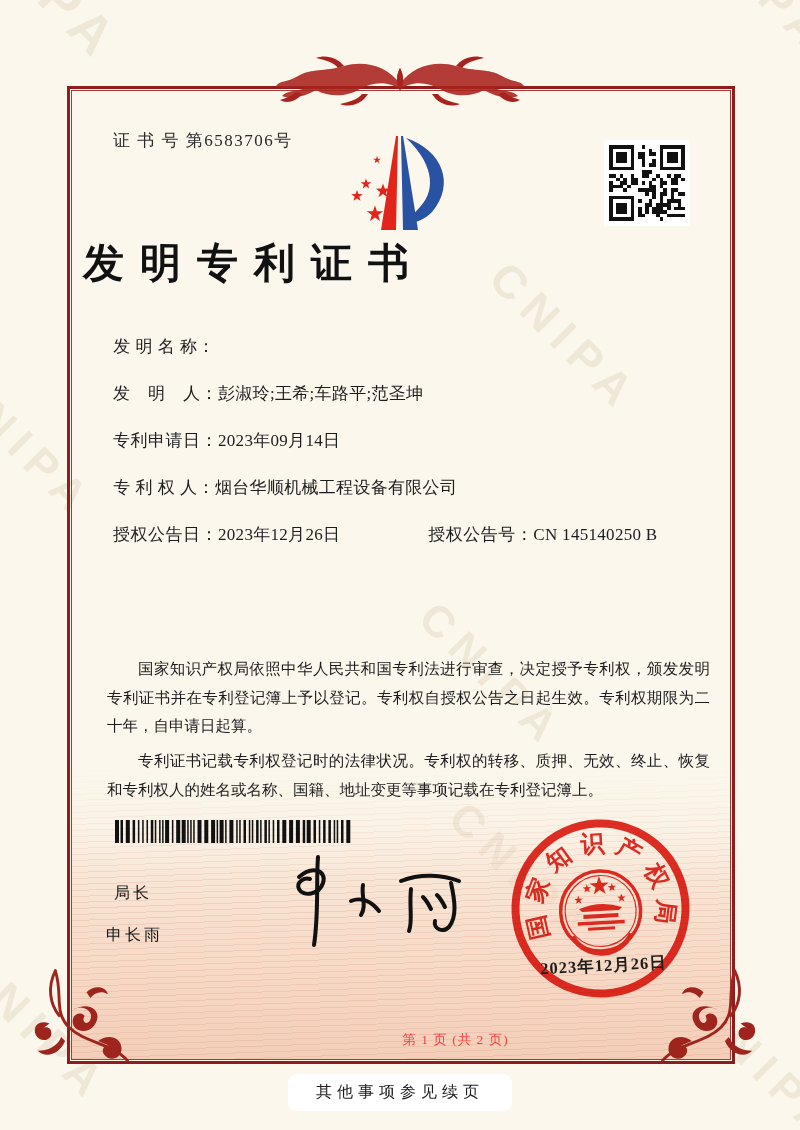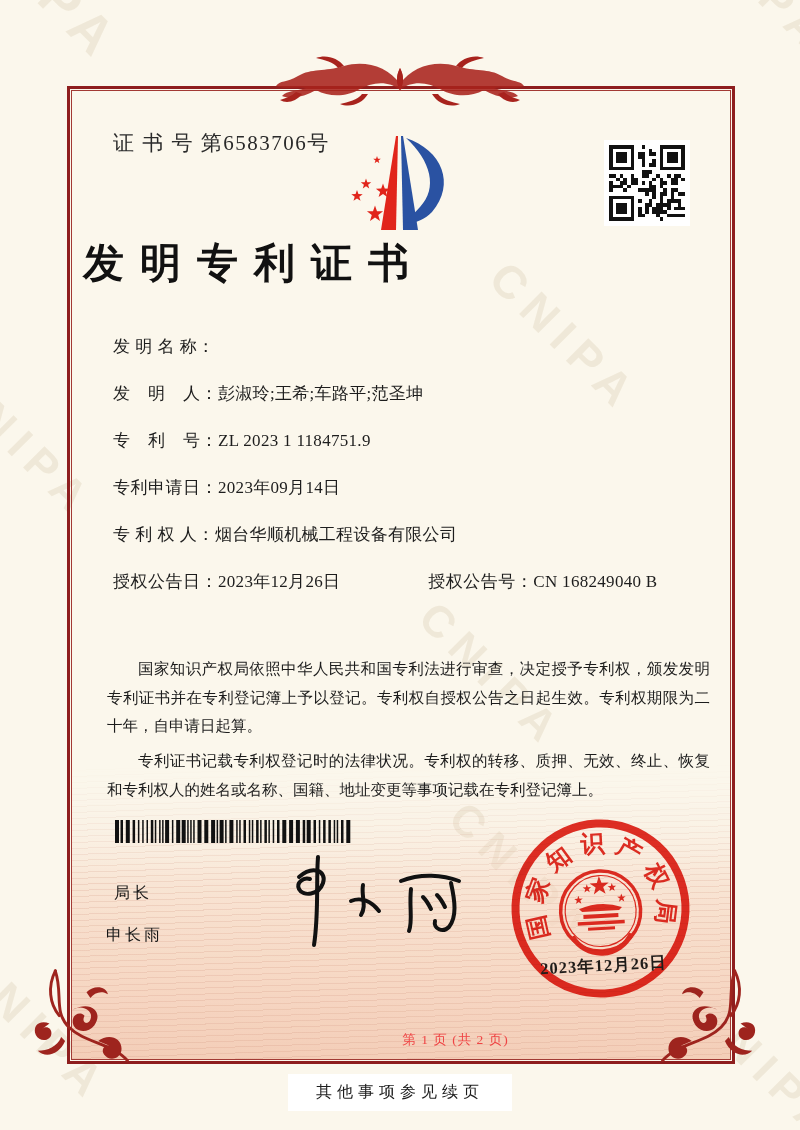--- a/index.html
+++ b/index.html
@@ -18,31 +18,31 @@
   .band{position:absolute;left:2px;right:2px;bottom:2px;height:295px;
         background:
           repeating-linear-gradient(178deg, rgba(205,140,118,.20) 0 1px, rgba(0,0,0,0) 1px 6px),
           linear-gradient(to bottom, rgba(247,221,203,0) 0%, rgba(246,214,193,.75) 55%, rgba(243,203,181,.95) 100%);
         -webkit-mask-image:linear-gradient(to bottom, transparent 0, #000 40%);
         mask-image:linear-gradient(to bottom, transparent 0, #000 40%);}
 
   .ornament{position:absolute;z-index:3;}
 
   
-  .cert-no{position:absolute;left:113px;top:129px;font-size:21px;letter-spacing:1.5px;color:#2a2a2a;z-index:2;}
+  .cert-no{position:absolute;left:113px;top:129px;font-size:17px;letter-spacing:1.5px;color:#2a2a2a;z-index:2;}
   .logo{position:absolute;left:330px;top:128px;width:140px;height:112px;z-index:2;}
   .qr{position:absolute;left:604px;top:140px;width:86px;height:86px;background:#fff;
       padding:5px;box-sizing:border-box;z-index:2;}
   .title{position:absolute;left:67px;top:236px;width:668px;text-align:left;font-size:41px;
          font-weight:bold;letter-spacing:16px;text-indent:16px;color:#111;z-index:2;}
 
   
   .fields{position:absolute;left:113px;top:336px;width:608px;z-index:2;color:#1d1d1d;}
   .field-row{display:flex;align-items:flex-start;line-height:22px;margin-bottom:25px;font-size:17px;white-space:nowrap;}
-  .field-label{display:inline-block;min-width:102px;letter-spacing:.5px;}
+  .field-label{display:inline-block;min-width:102px;letter-spacing:.5px;text-align:center;}
   .field-value{letter-spacing:.3px;}
   .grant-label{margin-left:88px;}
 
   
   .body-text{position:absolute;left:95px;top:655px;width:615px;font-size:15.5px;line-height:1.85;
              color:#1c1c1c;text-align:justify;z-index:2;}
   .body-text p{margin:0 0 6px 12px;text-indent:2em;}
 
   
   .barcode{position:absolute;left:114px;top:820px;width:237px;height:23px;z-index:3;}
@@ -50,21 +50,21 @@
              font-size:16px;letter-spacing:3px;color:#151515;z-index:3;}
   .sig-name{position:absolute;left:106px;top:925px;font-family:"Liberation Sans","DejaVu Sans",sans-serif;
             font-size:16px;letter-spacing:3px;color:#151515;z-index:3;}
   .sig-hand{position:absolute;left:283px;top:851px;width:205px;height:100px;z-index:3;}
   .seal{position:absolute;left:507px;top:815px;width:187px;height:187px;z-index:4;
         transform:rotate(-3deg);opacity:.95;mix-blend-mode:multiply;}
   .page-no{position:absolute;left:67px;top:1031px;width:777px;text-align:center;font-size:13.5px;
            color:#ef4444;z-index:3;letter-spacing:1px;}
   .note{position:absolute;left:0;top:1074px;width:800px;text-align:center;z-index:3;}
   .note span{display:inline-block;background:#ffffff;padding:8px 28px;font-size:16px;
-             letter-spacing:5px;color:#1c1c1c;}
+             letter-spacing:5px;color:#1c1c1c;border-radius:9px;}
 </style>
 </head>
 <body>
 
 <div class="page">
 
   <div class="wm" style="left:-70px;top:-55px;font-size:54px;">CNIPA</div>
   <div class="wm" style="left:665px;top:-45px;font-size:44px;">CNIPA</div>
   <div class="wm" style="left:470px;top:310px;font-size:46px;">CNIPA</div>
   <div class="wm" style="left:-70px;top:420px;font-size:44px;">CNIPA</div>
@@ -264,36 +264,32 @@
 
   <div class="fields">
     <div class="field-row">
       <span class="field-label">发 明 名 称：</span>
     </div>
     <div class="field-row">
       <span class="field-label">发　明　人：</span>
       <span class="field-value">彭淑玲;王希;车路平;范圣坤</span>
     </div>
     <div class="field-row">
-      <span class="field-label">专　利　号：</span>
-      <span class="field-value">ZL 2023 1 1184751.9</span>
-    </div>
-    <div class="field-row">
       <span class="field-label">专利申请日：</span>
       <span class="field-value">2023年09月14日</span>
     </div>
     <div class="field-row">
       <span class="field-label">专 利 权 人：</span>
       <span class="field-value">烟台华顺机械工程设备有限公司</span>
     </div>
     <div class="field-row">
       <span class="field-label">授权公告日：</span>
       <span class="field-value">2023年12月26日</span>
       <span class="field-label grant-label">授权公告号：</span>
-      <span class="field-value">CN 168249040 B</span>
+      <span class="field-value">CN 145140250 B</span>
     </div>
   </div>
 
   <div class="body-text">
     <p>国家知识产权局依照中华人民共和国专利法进行审查，决定授予专利权，颁发发明专利证书并在专利登记簿上予以登记。专利权自授权公告之日起生效。专利权期限为二十年，自申请日起算。</p>
     <p>专利证书记载专利权登记时的法律状况。专利权的转移、质押、无效、终止、恢复和专利权人的姓名或名称、国籍、地址变更等事项记载在专利登记簿上。</p>
   </div>
 
   <svg class="barcode" viewBox="0 0 237 23" preserveAspectRatio="none">
     <g fill="#111" id="barcode-bars">

